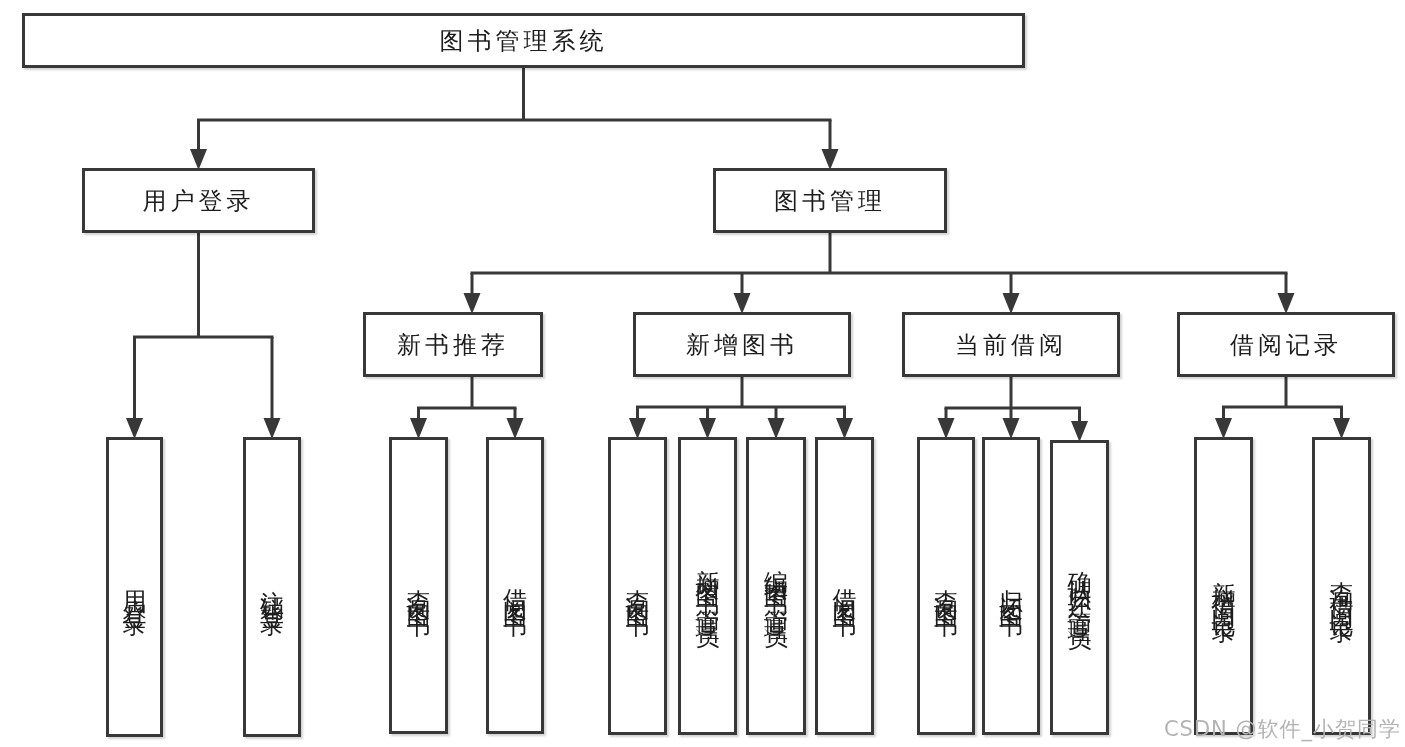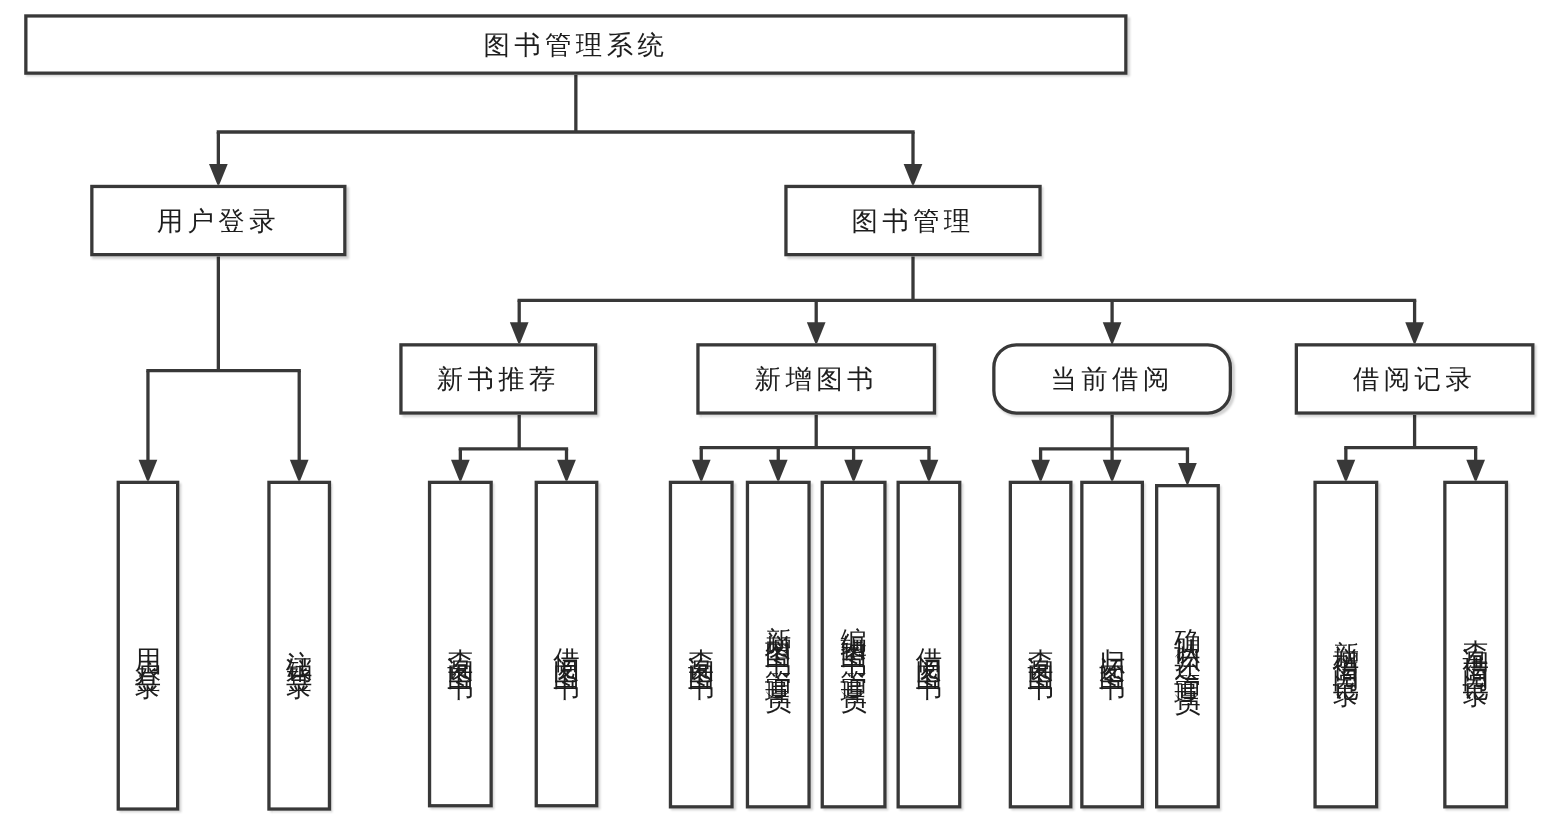--- a/index.html
+++ b/index.html
@@ -100,21 +100,22 @@
       <div class="node vert" style="left: 243px; top: 437px; width: 58px; height: 300px;">注销登录</div>
       <div class="node horiz" style="left: 713px; top: 168px; width: 234px; height: 65px;">图书管理</div>
       <div class="node horiz" style="left: 363px; top: 312px; width: 180px; height: 65px;">新书推荐</div>
       <div class="node vert" style="left: 389px; top: 437px; width: 59px; height: 297px;">查询图书</div>
       <div class="node vert" style="left: 486px; top: 437px; width: 58px; height: 297px;">借阅图书</div>
       <div class="node horiz" style="left: 633px; top: 312px; width: 218px; height: 65px;">新增图书</div>
       <div class="node vert" style="left: 608px; top: 437px; width: 59px; height: 298px;">查询图书</div>
       <div class="node vert" style="left: 678px; top: 437px; width: 59px; height: 298px;">新增图书（管理员）</div>
       <div class="node vert" style="left: 746px; top: 437px; width: 60px; height: 298px;">编辑图书（管理员）</div>
       <div class="node vert" style="left: 815px; top: 437px; width: 59px; height: 298px;">借阅图书</div>
-      <div class="node horiz" style="left: 902px; top: 312px; width: 218px; height: 65px; border-radius: 22px;">当前借阅</div>
+      <div class="node horiz" style="left: 902px; top: 312px; width: 218px; height: 65px;">当前借阅</div>
       <div class="node vert" style="left: 917px; top: 437px; width: 58px; height: 298px;">查询图书</div>
       <div class="node vert" style="left: 982px; top: 437px; width: 58px; height: 298px;">归还图书</div>
       <div class="node vert" style="left: 1050px; top: 440px; width: 59px; height: 295px;">确认归还（管理员）</div>
       <div class="node horiz" style="left: 1177px; top: 312px; width: 218px; height: 65px;">借阅记录</div>
       <div class="node vert" style="left: 1194px; top: 437px; width: 59px; height: 298px;">新增借阅记录</div>
       <div class="node vert" style="left: 1312px; top: 437px; width: 59px; height: 298px;">查询借阅记录</div>
     </div>
+  <div class="watermark">CSDN @软件_小贺同学</div>
 </div>
 
 </body></html>

